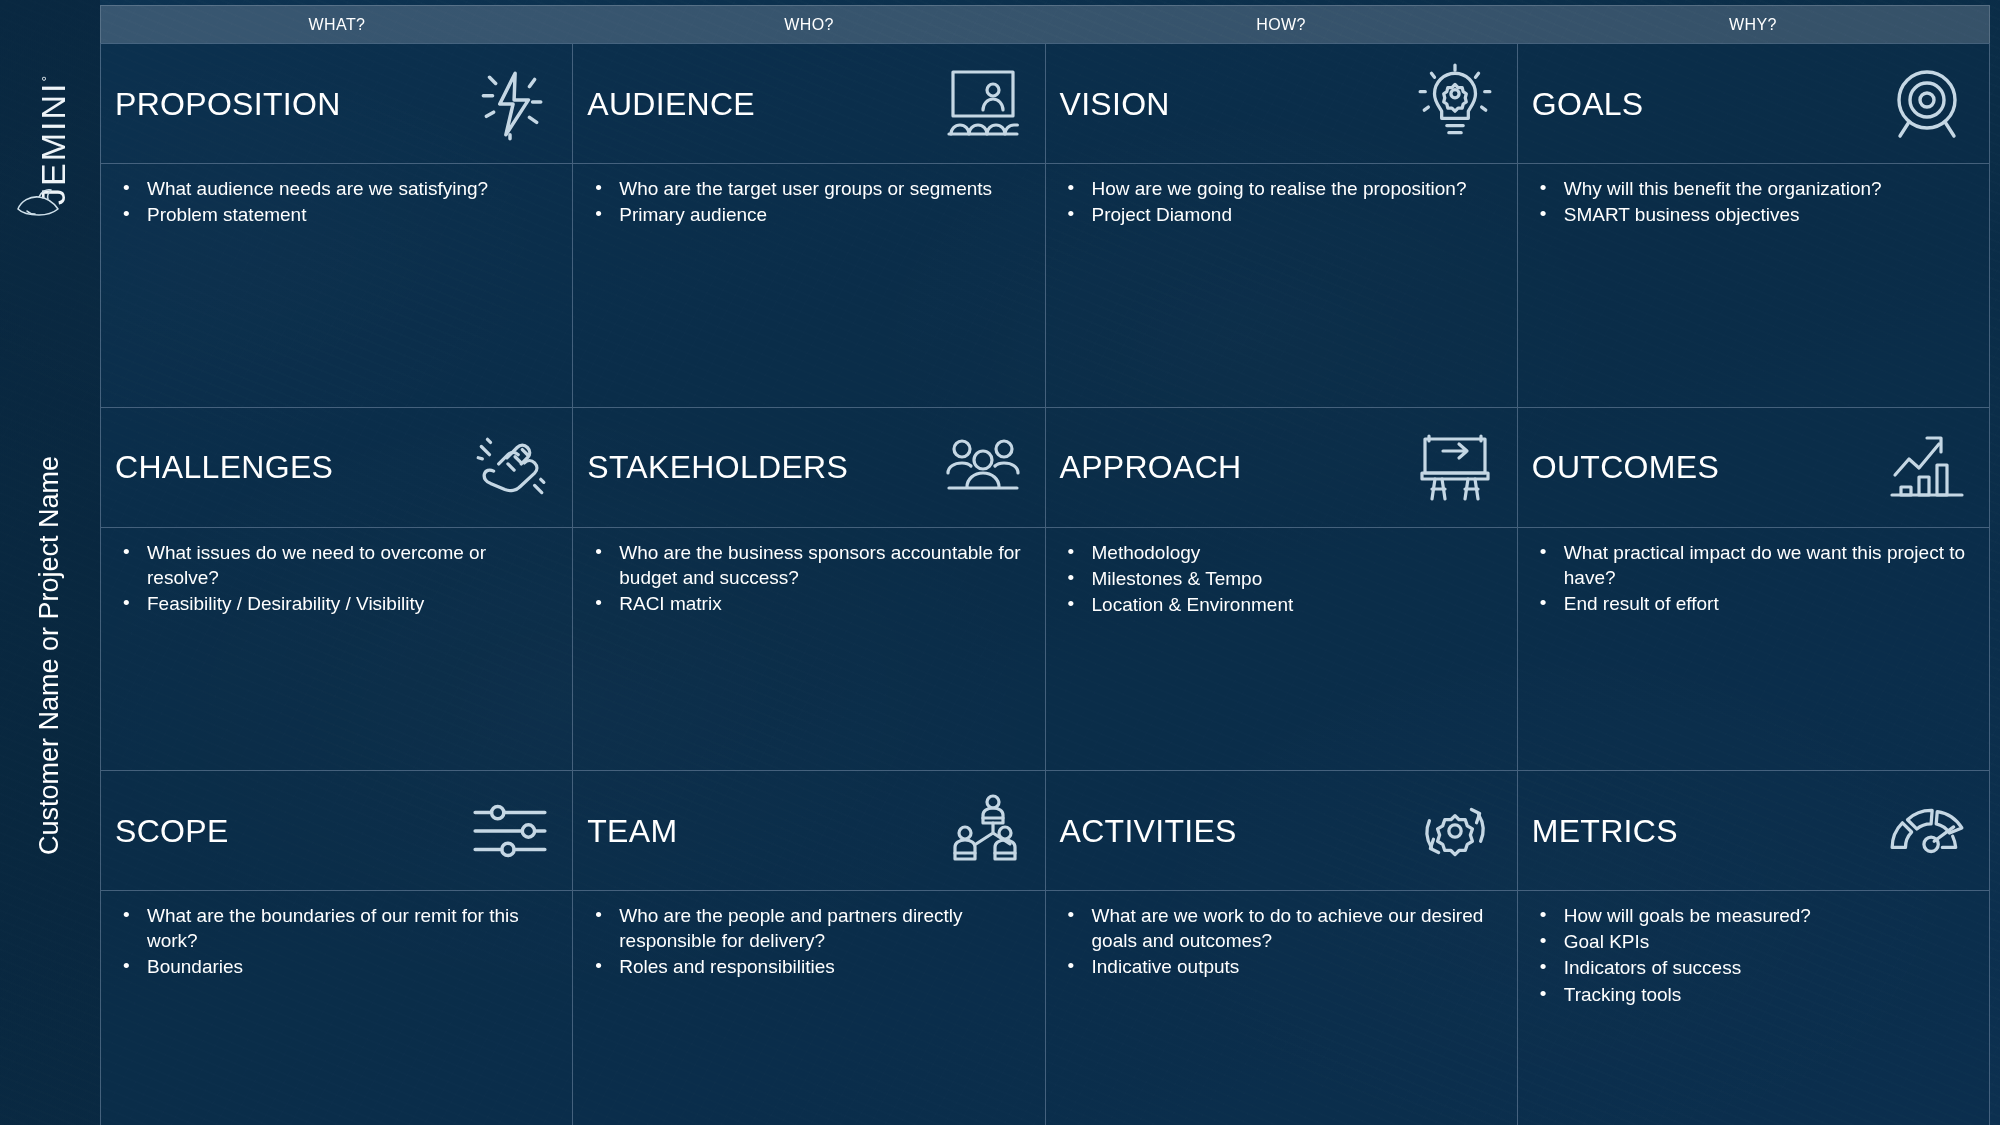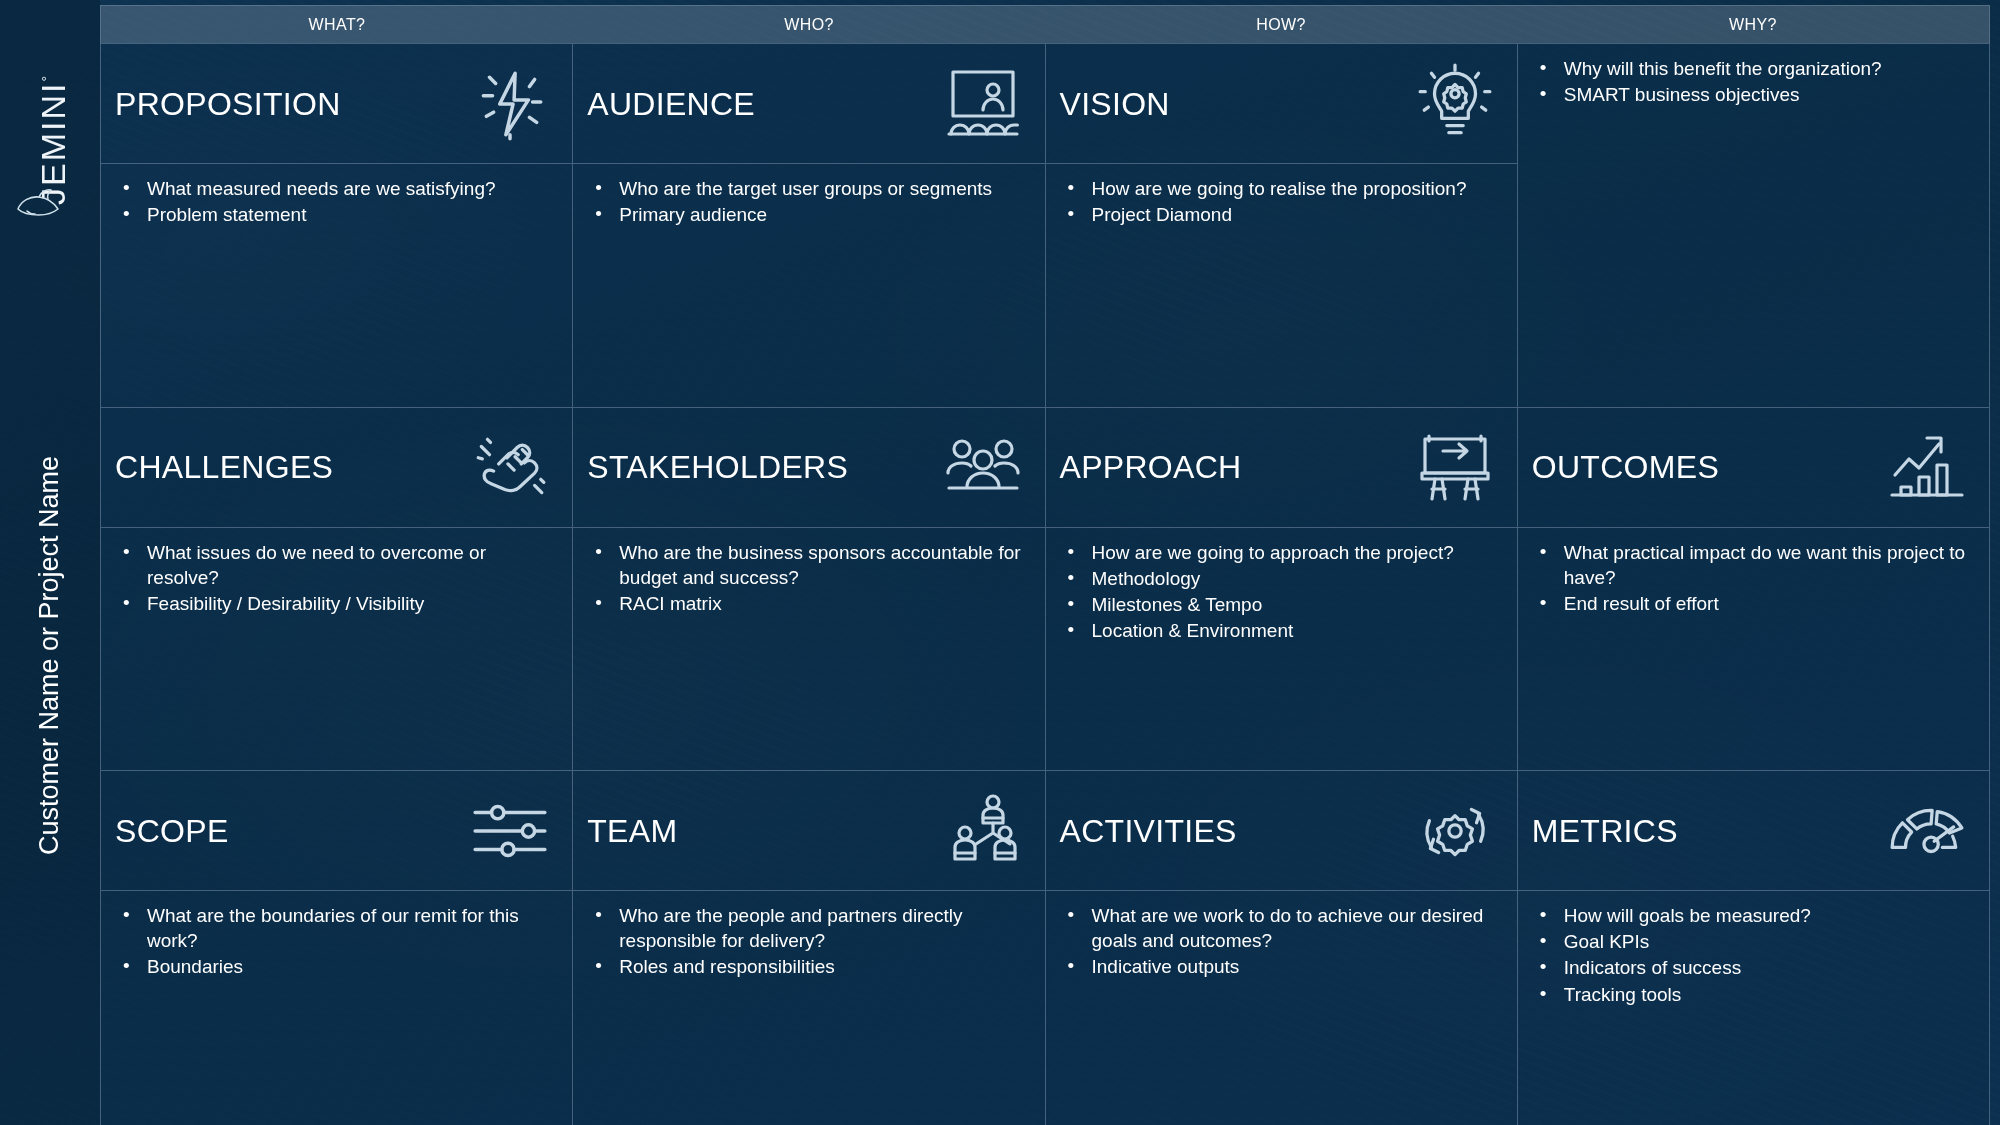--- a/index.html
+++ b/index.html
@@ -225,21 +225,21 @@
           <div class="cell-title">PROPOSITION</div>
           <div class="cell-icon">
             <svg viewBox="0 0 80 80" width="82" height="82" fill="none" stroke="currentColor" stroke-width="3.4" stroke-linecap="round" stroke-linejoin="round">
               <path d="M45 10 30 40h13L36 70l22-34H44z"></path>
               <path d="M20 14l6 6M14 32h9M17 52l7-4M64 16l-5 7M70 38h-8M66 58l-7-5M40 74v-4"></path>
             </svg>
           </div>
         </div>
         <div class="cell-body">
           <ul class="bullets">
-            <li>What measured needs are we satisfying?</li>
+            <li>What audience needs are we satisfying?</li>
             <li>Problem statement</li>
           </ul>
         </div>
       </div>
 
       <div class="cell">
         <div class="cell-head">
           <div class="cell-title">AUDIENCE</div>
           <div class="cell-icon">
             <svg viewBox="0 0 80 80" width="80" height="80" fill="none" stroke="currentColor" stroke-width="3.2" stroke-linecap="round" stroke-linejoin="round">
@@ -274,20 +274,31 @@
         </div>
         <div class="cell-body">
           <ul class="bullets">
             <li>How are we going to realise the proposition?</li>
             <li>Project Diamond</li>
           </ul>
         </div>
       </div>
 
       <div class="cell">
+        <div class="cell-head">
+          <div class="cell-title">GOALS</div>
+          <div class="cell-icon">
+            <svg viewBox="0 0 80 80" width="80" height="80" fill="none" stroke="currentColor" stroke-width="3.4" stroke-linecap="round" stroke-linejoin="round">
+              <circle cx="40" cy="36" r="28"></circle>
+              <circle cx="40" cy="36" r="17"></circle>
+              <circle cx="40" cy="36" r="7"></circle>
+              <path d="M22 58L13 72M58 58l9 14"></path>
+            </svg>
+          </div>
+        </div>
         <div class="cell-body">
           <ul class="bullets">
             <li>Why will this benefit the organization?</li>
             <li>SMART business objectives</li>
           </ul>
         </div>
       </div>
 
       <div class="cell">
         <div class="cell-head">
@@ -343,21 +354,20 @@
               <path d="M7 46h66v6H7z"></path>
               <path d="M28 24h24M44 17l8 7-8 7"></path>
               <path d="M14 9v5M66 9v5"></path>
               <path d="M20 52l-3 20M27 52l3 20M53 52l-3 20M60 52l3 20"></path>
               <path d="M17 62h13M50 62h13"></path>
             </svg>
           </div>
         </div>
         <div class="cell-body">
           <ul class="bullets">
-            <li>How are we going to approach the project?</li>
             <li>Methodology</li>
             <li>Milestones &amp; Tempo</li>
             <li>Location &amp; Environment</li>
           </ul>
         </div>
       </div>
 
       <div class="cell">
         <div class="cell-head">
           <div class="cell-title">OUTCOMES</div>

